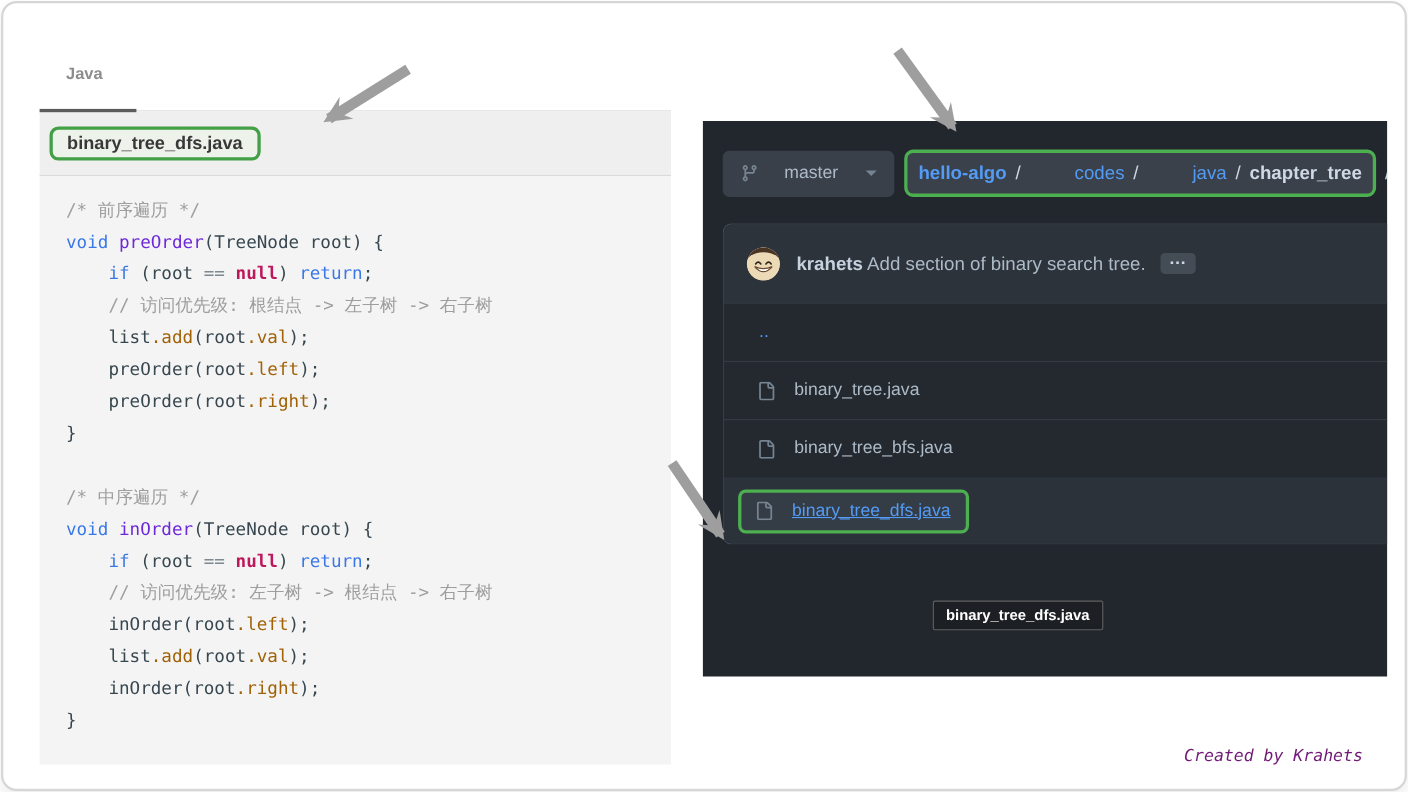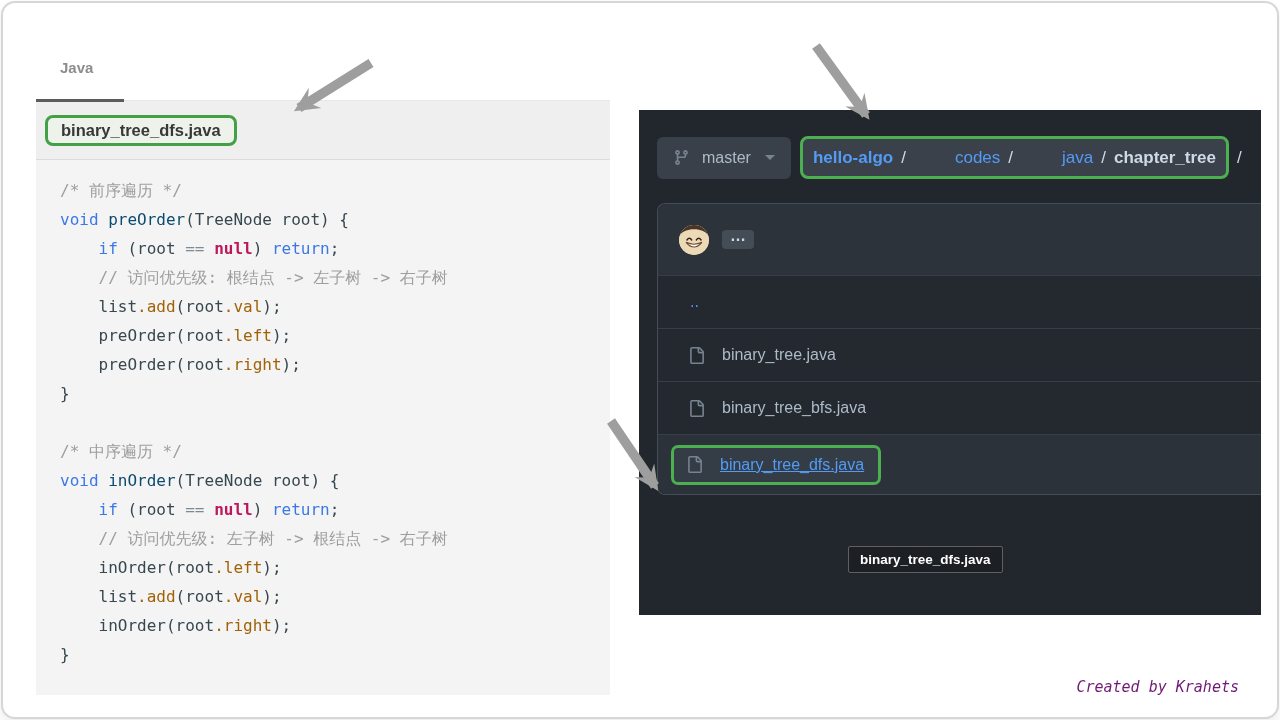--- a/index.html
+++ b/index.html
@@ -11,29 +11,29 @@
   .left-panel{position:absolute;left:33px;top:48px;width:574px;}
   .tabbar{position:relative;height:49px;background:#fff;border-bottom:1px solid #e7e7e7;}
   .tab{position:absolute;left:24px;top:8px;font-weight:700;font-size:15px;color:#8d8d8d;cursor:pointer;}
   .tab-underline{position:absolute;left:0;bottom:-2px;width:88px;height:3px;background:#5c5c5c;z-index:2;}
   .titlebar{height:58px;background:#efefef;border-bottom:1px solid #dbdbdb;display:flex;align-items:center;}
   .title-box{margin-left:9px;border:3px solid #43a047;border-radius:8px;background:#edf2ea;
     padding:3px 13px;font-weight:700;font-size:16.5px;color:#383838;}
   .code{margin:0;background:#f4f4f4;padding:16px 10px 26px 24px;
     font-family:"DejaVu Sans Mono",monospace;font-size:16px;line-height:29px;}
   .cl{white-space:pre;}
-  .tok-cm{color:#9e9e9e;} .tok-kw{color:#3b78e7;} .tok-fn{color:#0c4a6e;}
+  .tok-cm{color:#9e9e9e;} .tok-kw{color:#3b78e7;} .tok-fn{color:#6d28d9;}
   .tok-tx{color:#37474f;} .tok-at{color:#a16207;} .tok-op{color:#7d8a91;}
   .tok-nl{color:#be185d;font-weight:700;}
 
   
   .gh-panel{position:absolute;left:636px;top:107px;width:622px;height:505px;background:#22272e;
     overflow:hidden;color:#adbac7;}
   .toolbar{position:absolute;left:18px;top:26px;display:flex;align-items:center;white-space:nowrap;}
-  .branch-btn{display:inline-flex;align-items:center;gap:12px;height:42px;padding:0 16px;
+  .branch-btn{display:inline-flex;align-items:center;gap:23px;height:42px;padding:0 16px;
     background:#394049;border:none;border-radius:6px;color:#adbac7;
     font-family:"Liberation Sans",sans-serif;font-size:16px;font-weight:500;cursor:pointer;}
   .caret{width:0;height:0;border-left:5px solid transparent;border-right:5px solid transparent;
     border-top:5px solid #768390;margin-left:2px;}
   .crumb-box{margin-left:9px;display:inline-flex;align-items:center;height:37px;
     border:3px solid #4caf50;border-radius:8px;background:#3a414a;padding:0 10px;font-size:17px;}
   .seg-repo{color:#539bf5;font-weight:700;margin-top:41px;} .seg-link{color:#539bf5;margin-left:41px;}
   .seg-current{color:#cdd9e5;font-weight:700;}
   .crumb-sep{color:#cdd9e5;margin:0 8px;} .crumb-trailing{color:#cdd9e5;margin-left:8px;font-size:17px;}
 
@@ -98,20 +98,21 @@
       <div class="commit-header">
         <span class="avatar">
           <svg viewBox="0 0 32 32" width="30" height="30">
             <circle cx="16" cy="16" r="16" fill="#ecd9b5"></circle>
             <path d="M0 12 C5 2 27 2 32 12 L32 0 L0 0 Z" fill="#4a3423"></path>
             <path d="M8.5 16 Q11 12.5 13.5 16" stroke="#33241a" stroke-width="1.6" fill="none" stroke-linecap="round"></path>
             <path d="M18.5 16 Q21 12.5 23.5 16" stroke="#33241a" stroke-width="1.6" fill="none" stroke-linecap="round"></path>
             <path d="M7.5 18.5 Q16 28.5 24.5 18.5 Q16 22.5 7.5 18.5 Z" fill="#fff" stroke="#6b4a2f" stroke-width="1.2"></path>
           </svg>
         </span>
+        <span class="commit-text"><a class="author">krahets</a> <span>Add section of binary search tree.</span></span>
         <span class="more-chip">…</span>
       </div>
       <div id="file-rows">
           <div class="row">
             <span class="parent-link">..</span>
           </div>
           <div class="row">
             <svg class="ficon" viewBox="0 0 16 16" width="17" height="17">
               <path fill="#768390" d="M2 1.75C2 .784 2.784 0 3.75 0h6.586c.464 0 .909.184 1.237.513l2.914 2.914c.329.328.513.773.513 1.237v9.586A1.75 1.75 0 0 1 13.25 16h-9.5A1.75 1.75 0 0 1 2 14.25Zm1.75-.25a.25.25 0 0 0-.25.25v12.5c0 .138.112.25.25.25h9.5a.25.25 0 0 0 .25-.25V6h-2.75A1.75 1.75 0 0 1 9 4.25V1.5Zm6.75.062V4.25c0 .138.112.25.25.25h2.688l-.011-.013-2.914-2.914-.013-.011Z"></path>
             </svg>

